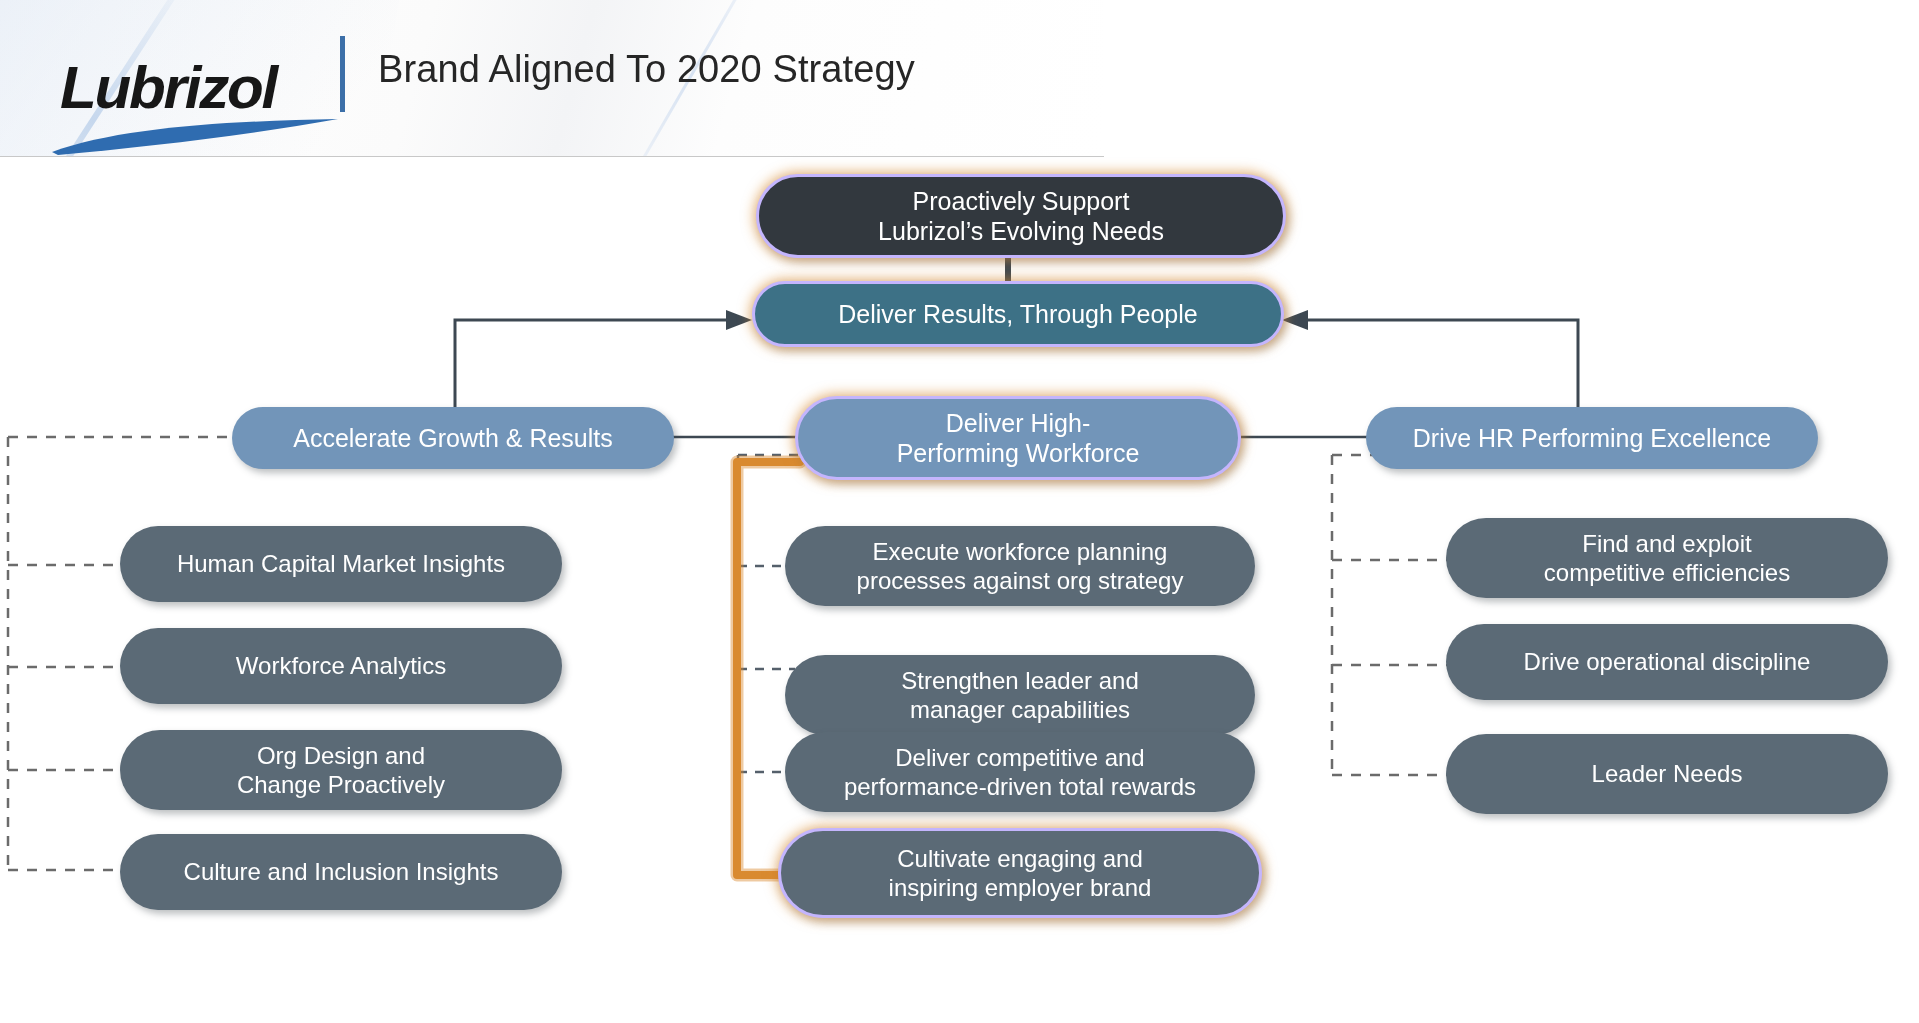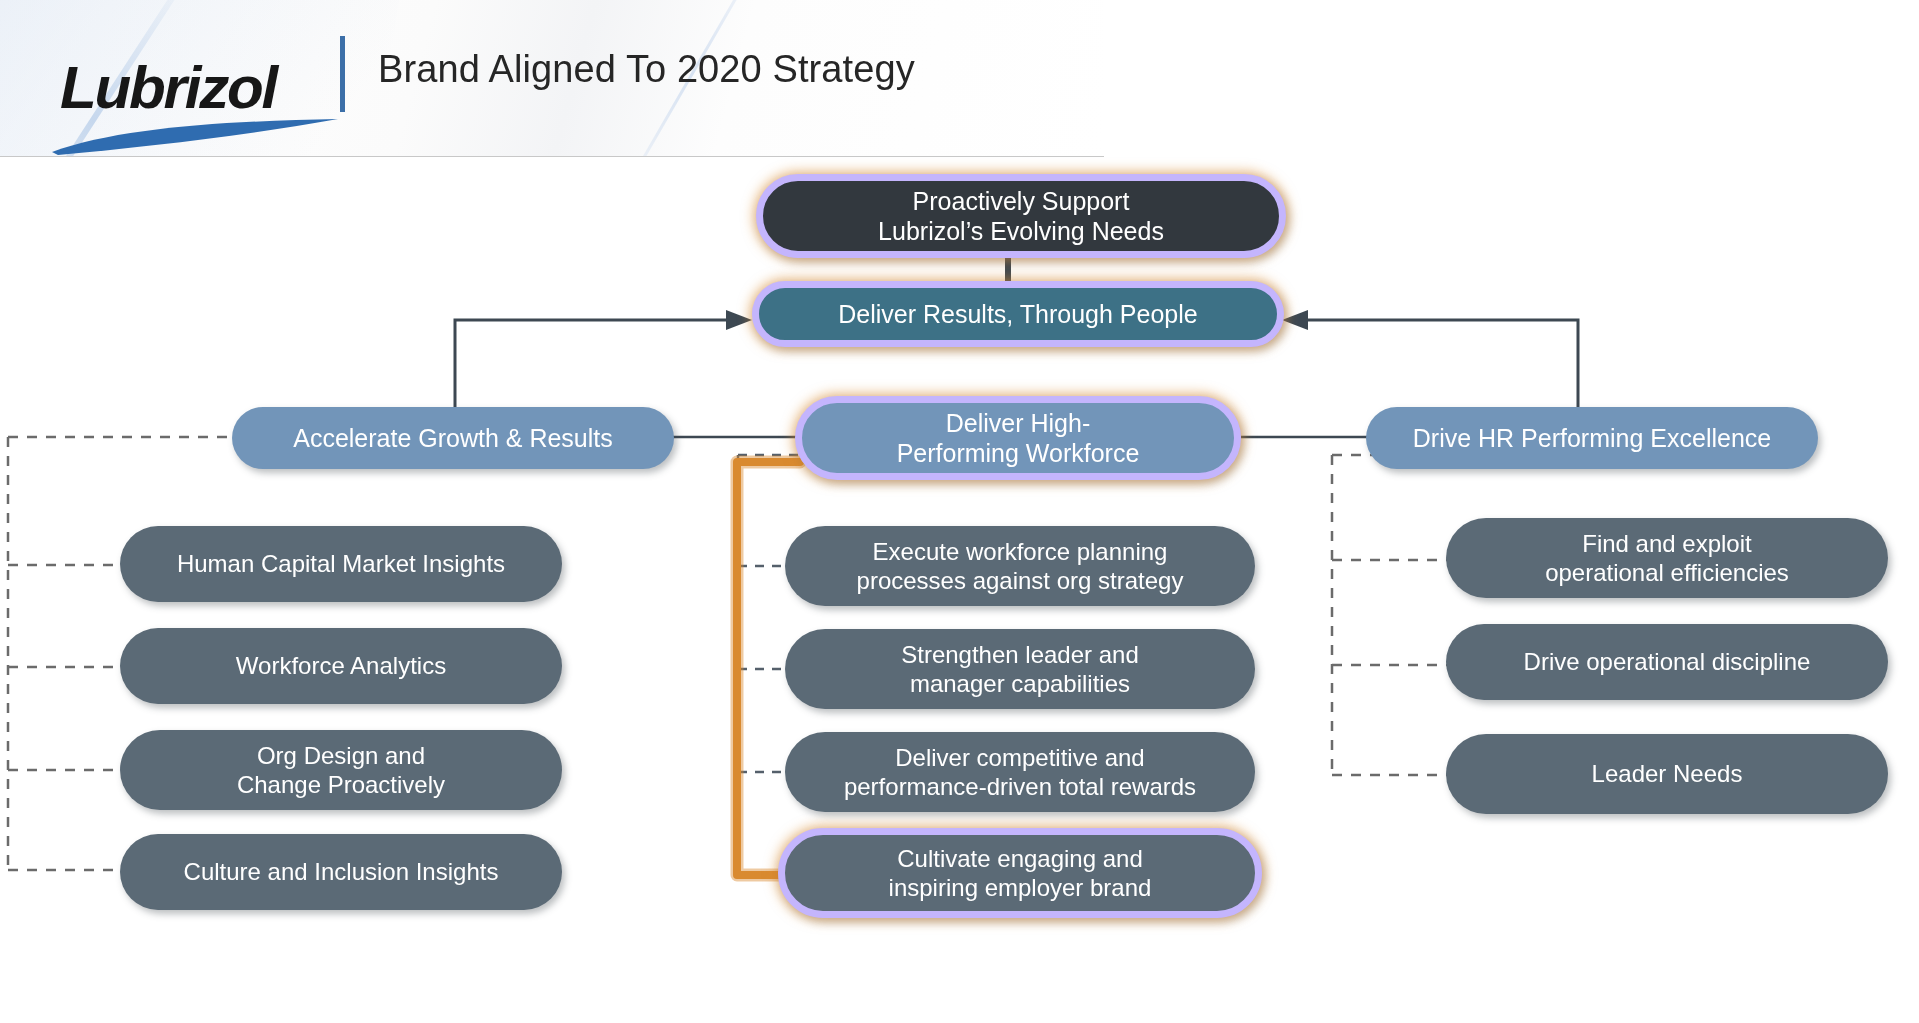--- a/index.html
+++ b/index.html
@@ -122,21 +122,21 @@
     white-space: pre-line;
     box-shadow: 3px 4px 7px rgba(60,66,74,0.34);
     z-index: 5;
   }
   .node.dark     { background: #32383e; }
   .node.teal     { background: #3d7186; }
   .node.lightblue{ background: #7295b9; }
   .node.slate    { background: #5b6a76; }
 
   .node.hl {
-    border: 7px solid #c4b5fd;
+    border: 3px solid #c4b5fd;
     box-shadow: 0 0 12px 3px rgba(217,138,48,0.55), 3px 4px 8px rgba(60,66,74,0.3);
     padding: 0 14px;
   }
 
   .lvl1 { font-size: 25px; }
   .lvl2 { font-size: 25px; }
   .lvl3 { font-size: 25px; }
   .leaf { font-size: 24px; }
 </style>
 </head>
@@ -215,29 +215,29 @@
   <div class="node slate leaf" style="left:120px; top:526px; width:442px; height:76px;">Human Capital Market Insights</div>
 
   <div class="node slate leaf" style="left:120px; top:730px; width:442px; height:80px;">Org Design and
 Change Proactively</div>
 
   <div class="node slate leaf" style="left:120px; top:834px; width:442px; height:76px;">Culture and Inclusion Insights</div>
 
   <div class="node slate leaf" style="left:785px; top:526px; width:470px; height:80px;">Execute workforce planning
 processes against org strategy</div>
 
-  <div class="node slate leaf" style="left:785px; top:629px; width:470px; height:80px;">Strengthen leader and
+  <div class="node slate leaf" style="left:785px; top:655px; width:470px; height:80px;">Strengthen leader and
 manager capabilities</div>
 
   <div class="node slate leaf" style="left:785px; top:732px; width:470px; height:80px;">Deliver competitive and
 performance-driven total rewards</div>
 
   <div class="node slate leaf hl" style="left:778px; top:828px; width:484px; height:90px;">Cultivate engaging and
 inspiring employer brand</div>
 
   <div class="node slate leaf" style="left:1446px; top:518px; width:442px; height:80px;">Find and exploit
-operational efficiencies</div>
+competitive efficiencies</div>
 
   <div class="node slate leaf" style="left:1446px; top:624px; width:442px; height:76px;">Drive operational discipline</div>
 
   <div class="node slate leaf" style="left:1446px; top:734px; width:442px; height:80px;">Leader Needs</div>
 
 </div>
 
 </body></html>

